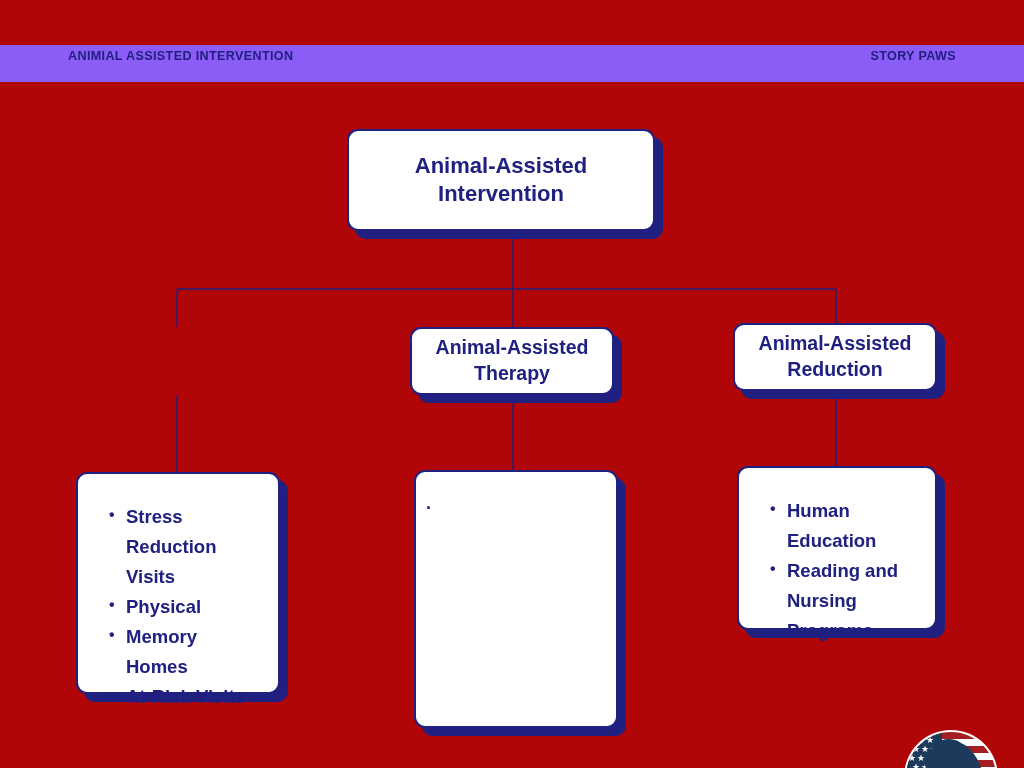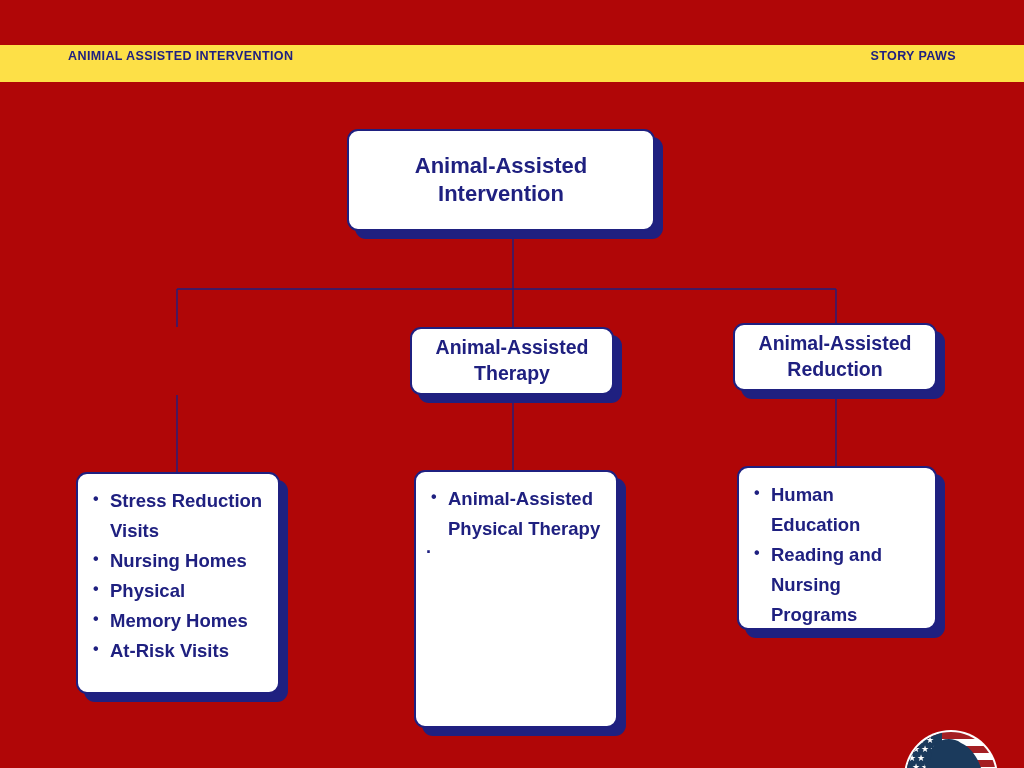--- a/index.html
+++ b/index.html
@@ -15,21 +15,21 @@
     position: relative;
   }
 
   
   .header-band {
     position: absolute;
     left: 0;
     top: 45px;
     width: 1024px;
     height: 37px;
-    background: #fde047;
+    background: #8b5cf6;
     display: flex;
     align-items: center;
     justify-content: space-between;
     box-sizing: border-box;
     padding: 0 68px 16px 68px;
   }
   .header-left, .header-right {
     color: #1f2080;
     font-size: 13.5px;
     font-weight: bold;
@@ -102,21 +102,21 @@
     text-align: left;
     padding: 12px 12px 12px 6px;
     font-size: 18.5px;
     line-height: 1.62;
   }
   .list-1 { left: 76px;  top: 390px; width: 204px; height: 222px; }
   .list-2 { left: 414px; top: 388px; width: 204px; height: 258px; }
   .list-3 { left: 737px; top: 384px; width: 200px; height: 164px; }
 
   .node-list ul {
-    margin: 0;
+    margin: 16px;
     padding: 0 0 0 26px;
     list-style: none;
   }
   .node-list li {
     position: relative;
     margin: 0 0 0 0;
     font-weight: bold;
   }
   .node-list li::before {
     content: "\2022";
@@ -170,30 +170,28 @@
   <div class="node node-root">Animal-Assisted Intervention</div>
 
 
   <div class="node node-branch branch-2">Animal-Assisted Therapy</div>
 
   <div class="node node-branch branch-3">Animal-Assisted Reduction</div>
 
   <div class="node node-list list-1">
     <ul>
       <li>Stress Reduction Visits</li>
-      <li>Nursing Homes</li>
       <li>Physical</li>
       <li>Memory Homes</li>
       <li>At-Risk Visits</li>
     </ul>
   </div>
 
   <div class="node node-list list-2">
     <ul>
-      <li>Animal-Assisted Physical Therapy</li>
     </ul>
     <span class="stray-dot">.</span>
   </div>
 
   <div class="node node-list list-3">
     <ul>
       <li>Human Education</li>
       <li>Reading and Nursing Programs</li>
     </ul>
   </div>

